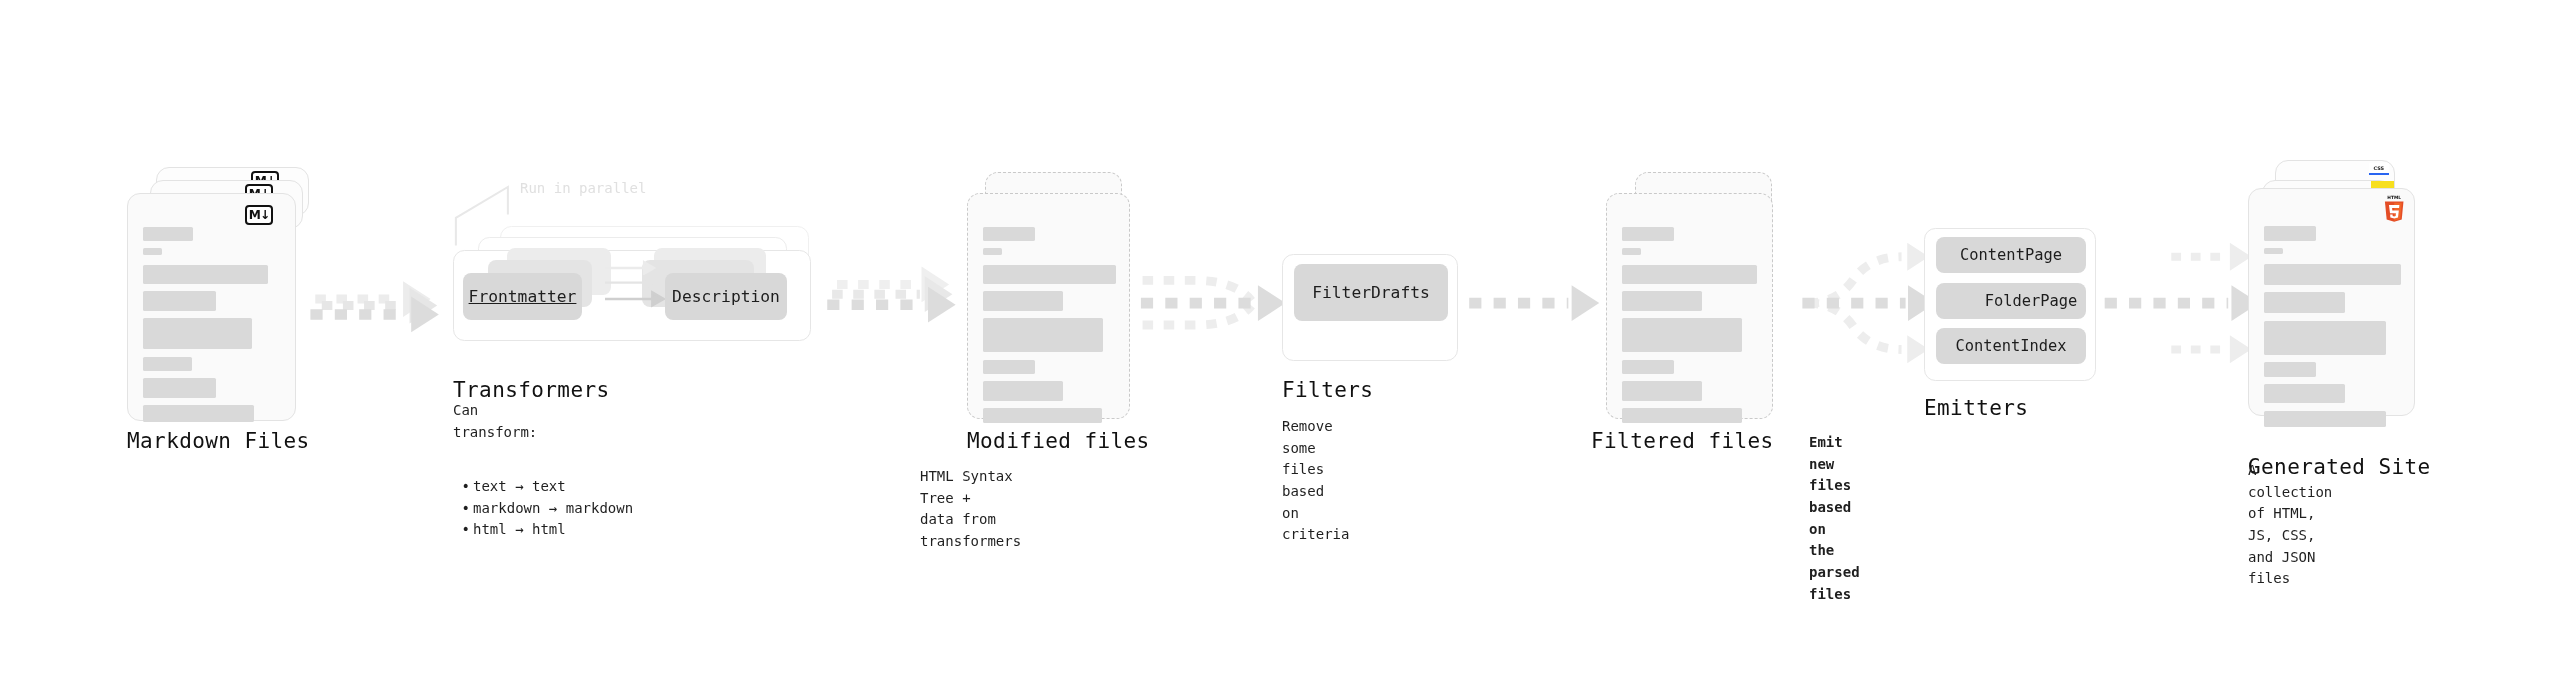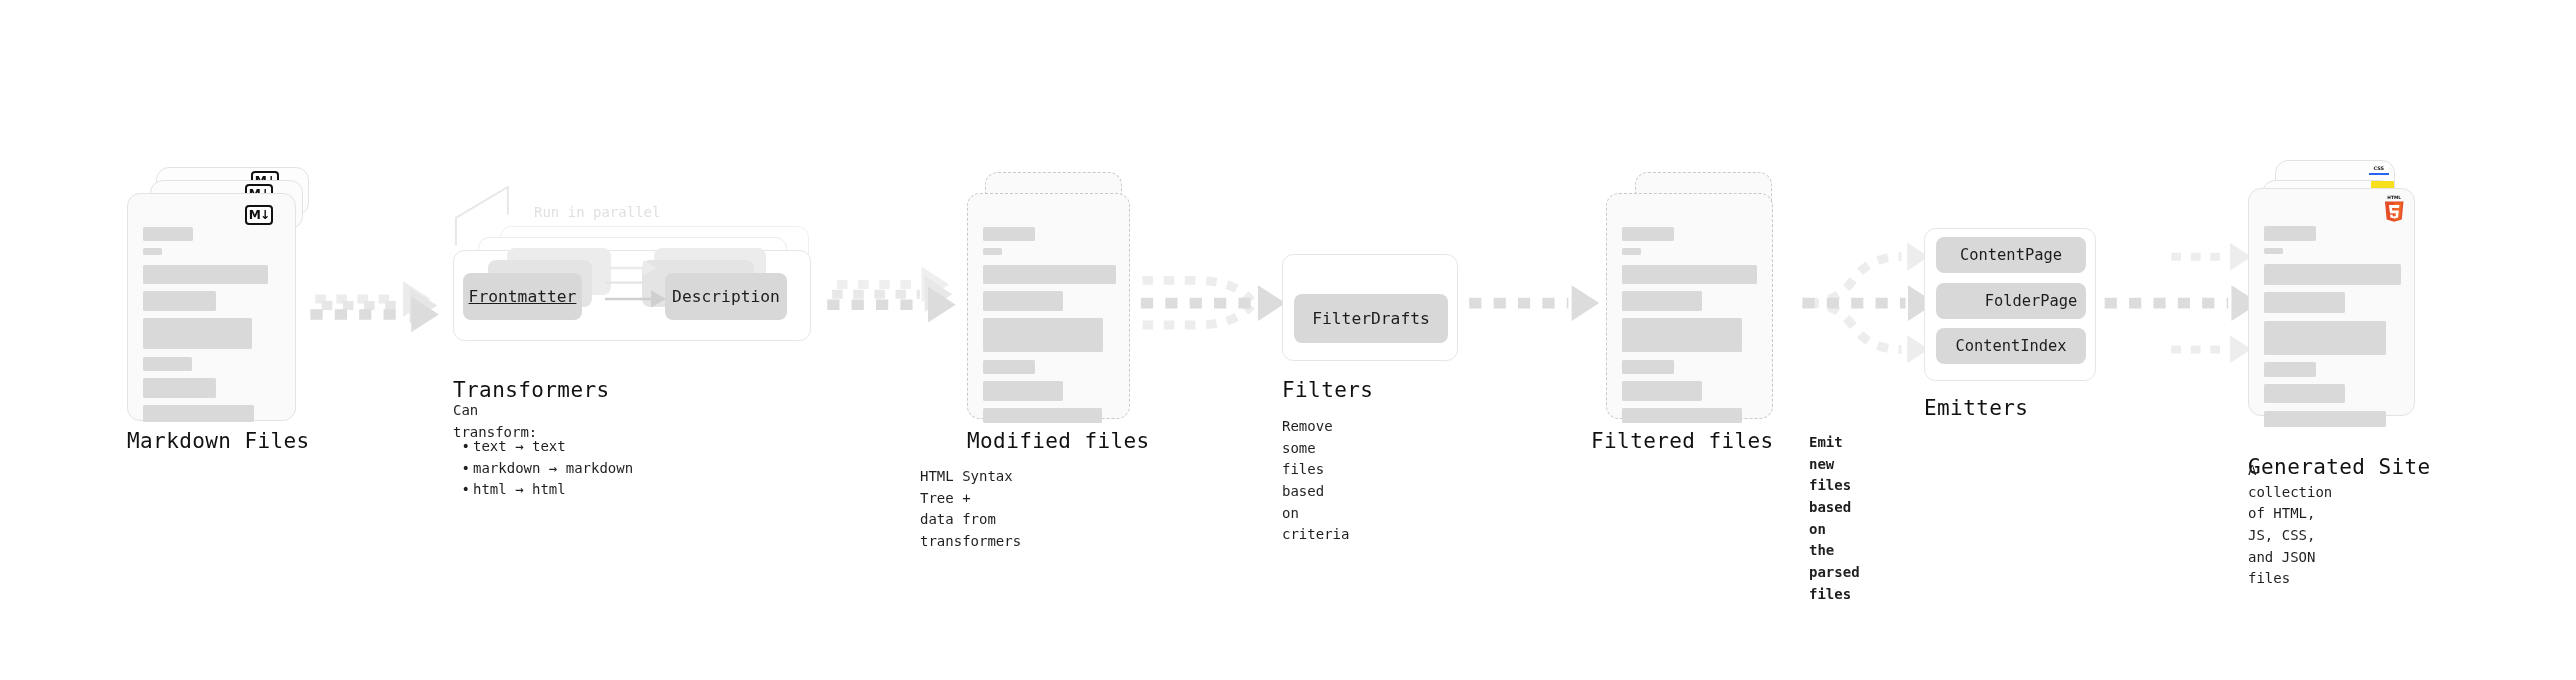--- a/index.html
+++ b/index.html
@@ -137,20 +137,21 @@
     font-size: 14px;
     line-height: 1.55;
     color: #1f1f1f;
     white-space: pre-line;
   }
   .caption-list {
     position: absolute;
     font-size: 14px;
     line-height: 1.55;
     color: #1f1f1f;
+    margin-top: 40px;
   }
   .caption-list .li {
     padding-left: 13px;
     position: relative;
     white-space: nowrap;
   }
   .caption-list .li::before {
     content: "\2022";
     position: absolute;
     left: 1.6px;
@@ -254,21 +255,21 @@
         <div class="bar" style="width:49px;  height:14.6px;"></div>
         <div class="bar" style="width:73px;  height:19.5px;"></div>
         <div class="bar" style="width:111px; height:16.3px;"></div>
       </div>
     </div>
 
     <div class="caption-title" style="left:127px; top:429px;">Markdown Files</div>
   </div>
 
   <div class="node">
-    <div class="parallel-label" style="left:520px; top:204px;margin-left:14px;">Run in parallel</div>
+    <div class="parallel-label" style="left:520px; top:180px;">Run in parallel</div>
 
     <div class="panel l1" style="left:500px; top:226px; width:309px; height:99px;"></div>
     <div class="panel l2" style="left:478px; top:237px; width:309px; height:99px;"></div>
     <div class="panel" style="left:453px; top:250px; width:358px; height:91px;"></div>
 
     <div class="chip g1" style="left:507px; top:248px; width:104px; height:47px;">·</div>
     <div class="chip g1" style="left:654px; top:248px; width:112px; height:47px;">·</div>
     <div class="chip g2" style="left:488px; top:260px; width:104px; height:47px;">·</div>
     <div class="chip g2" style="left:642px; top:260px; width:112px; height:47px;">·</div>
 
@@ -313,21 +314,21 @@
         <div class="bar" style="width:119px; height:14.6px;"></div>
       </div>
     </div>
     <div class="caption-title" style="left:967px; top:429px;">Modified files</div>
     <div class="caption-sub" style="left:920px; top:466px;">HTML Syntax Tree +
 data from transformers</div>
   </div>
 
   <div class="node">
     <div class="panel" style="left:1282px; top:254px; width:176px; height:107px;"></div>
-    <div class="chip" style="left:1294px; top:294px; width:154px; height:49px;">FilterDrafts</div>
+    <div class="chip" style="left:1294px; top:264px; width:154px; height:57px;">FilterDrafts</div>
     <div class="caption-title" style="left:1282px; top:378px;">Filters</div>
     <div class="caption-sub" style="left:1282px; top:416px;">Remove some files based
 on criteria</div>
   </div>
 
   <div class="node">
     <div class="doc dashed" style="left:1635px; top:172px; width:137px; height:49px;"></div>
     <div class="doc dashed" style="left:1606px; top:193px; width:167px; height:226px;">
       <div class="bars">
         <div class="bar" style="width:52px;  height:14.6px;"></div>

